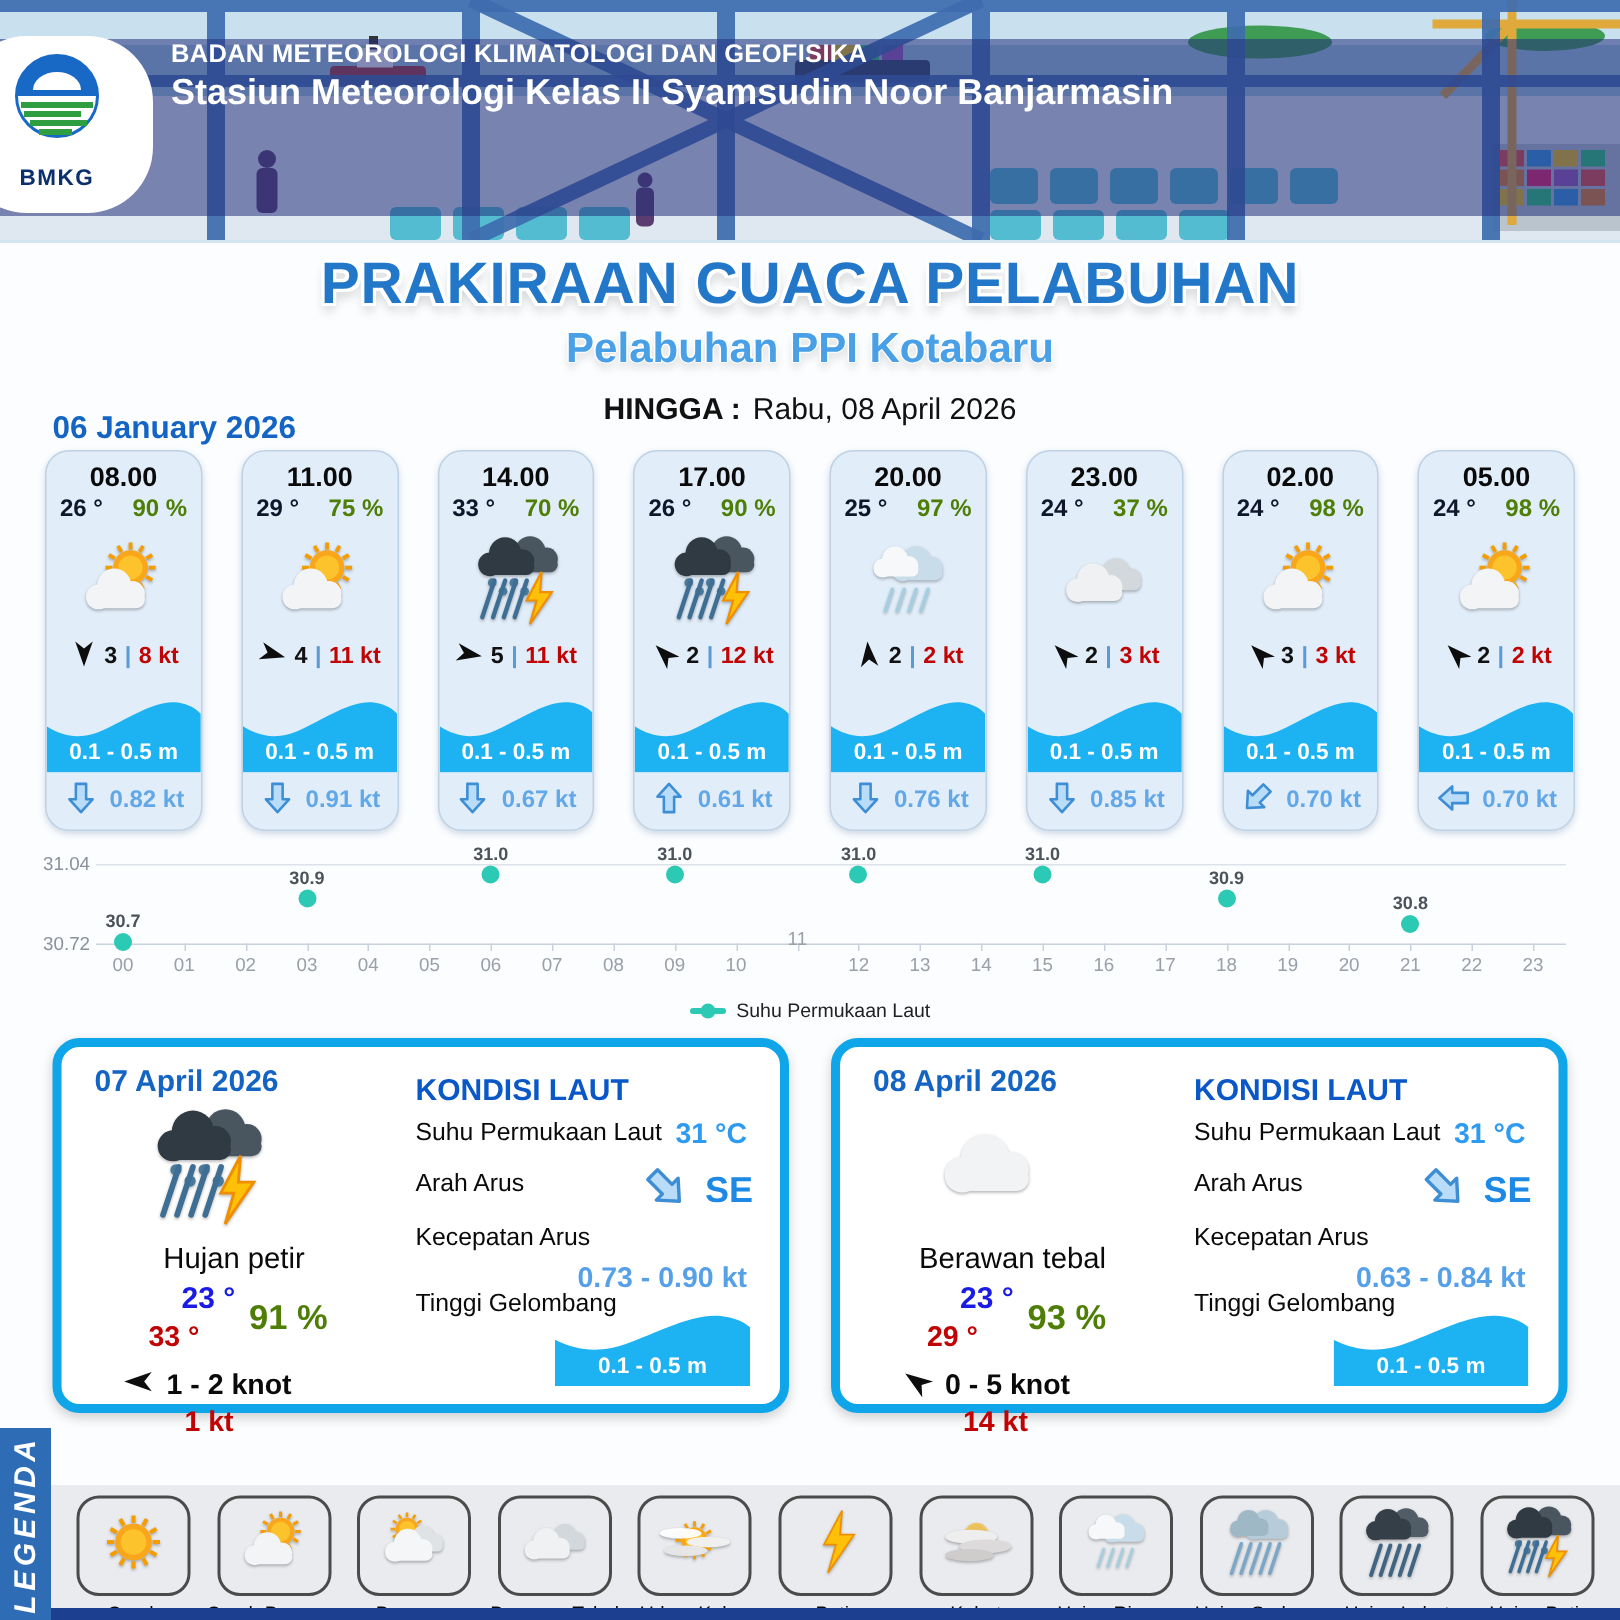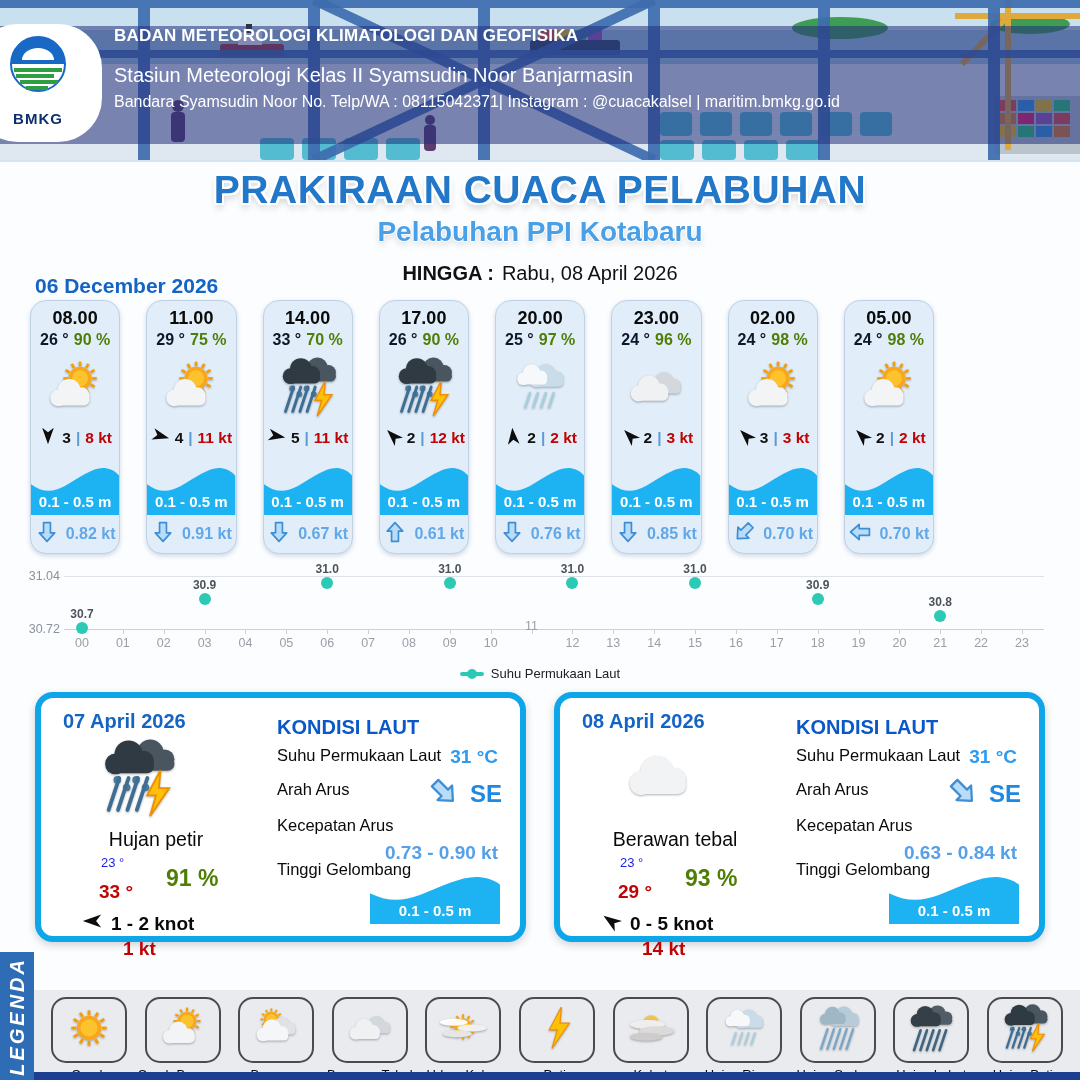--- a/index.html
+++ b/index.html
@@ -8,38 +8,38 @@
 
   
   .header{position:absolute;left:0;top:0;width:1080px;height:160px;overflow:hidden;border-bottom:2px solid #d3e4f2}
   .header .scene{position:absolute;inset:0}
   .logo{position:absolute;left:-26px;top:24px;width:128px;height:118px;z-index:3}
   .logo svg{width:100%;height:100%}
   .logo-label{position:absolute;left:34px;top:86px;width:60px;text-align:center;
               font-size:15px;font-weight:bold;color:#0c2f6e;letter-spacing:1px}
   .header-text{position:absolute;left:114px;top:26px;z-index:3;color:#fff}
   .h-org{font-size:17px;font-weight:bold;letter-spacing:.2px}
-  .h-station{font-size:20px;font-weight:normal;margin-top:18px}
+  .h-station{font-size:24px;font-weight:bold;margin-top:2px}
   .h-contact{font-size:16px;margin-top:6px}
 
   
   .title-wrap{position:absolute;left:0;top:168px;width:1080px;text-align:center}
   .main-title{font-size:39px;font-weight:800;color:#2277c8;letter-spacing:.5px;
     text-shadow:0 2px 0 #fff,0 -2px 0 #fff,2px 0 0 #fff,-2px 0 0 #fff,2px 2px 0 #fff,
       -2px -2px 0 #fff,2px -2px 0 #fff,-2px 2px 0 #fff,0 5px 7px rgba(0,0,0,.2)}
   .sub-title{font-size:28px;font-weight:800;color:#4aa0e6;margin-top:4px;
     text-shadow:0 1px 0 #fff,0 -1px 0 #fff,1px 0 0 #fff,-1px 0 0 #fff,0 4px 6px rgba(0,0,0,.15)}
   .validity{display:flex;justify-content:center;gap:110px;margin-top:14px;font-size:20px}
   .validity b{font-weight:bold}
   .validity span.v{font-weight:normal;margin-left:8px}
 
   .day-label{position:absolute;left:35px;top:274px;font-size:21px;font-weight:bold;color:#1464c4}
 
   
-  .cards{position:absolute;left:30px;top:300px;width:904px;height:254px;display:flex;gap:26px}
+  .cards{position:absolute;left:30px;top:300px;width:1020px;height:254px;display:flex;gap:26px}
   .card{flex:1;background:#e1edf9;border:1px solid #bfd2e4;border-radius:16px;overflow:hidden;
         display:flex;flex-direction:column;box-shadow:0 2px 4px rgba(80,110,150,.25)}
   .c-time{font-size:18px;font-weight:bold;text-align:center;margin-top:7px;color:#0a0a0a}
   .c-th{display:flex;justify-content:space-between;padding:2px 9px 0 9px;font-size:16px;font-weight:bold}
   .c-temp{color:#0f172a}.c-hum{color:#4e7e05}
   .c-icon{height:76px;display:flex;align-items:center;justify-content:center}
   .c-wind{display:flex;align-items:center;justify-content:center;gap:4px;font-size:15.5px;font-weight:bold;height:26px}
   .c-sep{color:#5b9bd5;font-weight:bold;padding:0 1px}
   .c-gust{color:#c00404}
   .wavebox{position:relative;overflow:hidden}
@@ -65,21 +65,21 @@
   .lmark{position:relative;width:24px;height:4px;border-radius:2px;background:#2cc9b4}
   .ldot{position:absolute;left:7px;top:-3px;width:10px;height:10px;border-radius:50%;background:#2cc9b4}
 
   
   .panels{position:absolute;left:35px;top:692px;width:1010px;height:250px;display:flex;gap:28px}
   .panel{flex:1;background:#fff;border:6px solid #0ea5e9;border-radius:18px;position:relative;
          box-shadow:0 3px 8px rgba(0,0,0,.18)}
   .p-date{position:absolute;left:22px;top:12px;font-size:20px;font-weight:bold;color:#1464c4}
   .p-icon{position:absolute;left:32px;top:32px;width:130px;height:96px;display:flex;align-items:center;justify-content:center}
   .p-cond{position:absolute;left:0;top:130px;width:230px;text-align:center;font-size:19.5px;color:#0a0a0a}
-  .p-tmin{position:absolute;left:60px;top:157px;font-size:13px;font-weight:normal;color:#1b1be8}
+  .p-tmin{position:absolute;left:80px;top:157px;font-size:20px;font-weight:bold;color:#1b1be8}
   .p-tmax{position:absolute;left:58px;top:183px;font-size:19px;font-weight:bold;color:#c00404}
   .p-hum{position:absolute;left:125px;top:167px;font-size:23px;font-weight:bold;color:#4e7e05}
   .p-wind{position:absolute;left:40px;top:212px;display:flex;align-items:center;gap:8px;
           font-size:19px;font-weight:bold;color:#0a0a0a}
   .p-gust{position:absolute;left:82px;top:240px;font-size:19px;font-weight:bold;color:#c00404}
   .p-sea{position:absolute;left:232px;top:0;right:16px;bottom:0}
   .p-sea-h{position:absolute;left:4px;top:18px;font-size:20px;font-weight:bold;color:#0a58c8}
   .p-lab{position:absolute;font-size:16.5px;color:#0a0a0a}
   .p-sst{position:absolute;right:6px;top:48px;font-size:19px;font-weight:bold;color:#2e9bf0}
   .p-arrow{position:absolute;right:44px;top:78px}
@@ -202,33 +202,32 @@
           <line x1="-12" y1="24" x2="10" y2="24"></line>
         </g>
       </g>
     </svg>
     <span class="logo-label">BMKG</span>
   </div>
 
   <div class="header-text">
     <div class="h-org">BADAN METEOROLOGI KLIMATOLOGI DAN GEOFISIKA</div>
     <div class="h-station">Stasiun Meteorologi Kelas II Syamsudin Noor Banjarmasin</div>
-    <div class="h-contact">Bandara Syamsudin Noor No. Telp/WA : 08115042371| Instagram : @cuacakalsel | maritim.bmkg.go.id</div>
   </div>
 </div>
 
 <div class="title-wrap">
   <div class="main-title">PRAKIRAAN CUACA PELABUHAN</div>
   <div class="sub-title">Pelabuhan PPI Kotabaru</div>
   <div class="validity">
     <div><b>HINGGA :</b><span class="v">Rabu, 08 April 2026</span></div>
   </div>
 </div>
 
-<div class="day-label">06 December 2026</div>
+<div class="day-label">06 January 2026</div>
 
 <div class="cards" id="cards-row">
     <div class="card">
       <div class="c-time">08.00</div>
       <div class="c-th">
         <span class="c-temp">26 °</span>
         <span class="c-hum">90 %</span>
       </div>
       <div class="c-icon">
         <svg class="icon-shadow" viewBox="0 0 100 100" width="86" height="72" preserveAspectRatio="xMidYMid meet">
@@ -474,21 +473,21 @@
         <span><svg width="24" height="24" viewBox="-14 -14 28 28">
             <path d="M0,-11 L9,-1 L4,-1 L4,11 L-4,11 L-4,-1 L-9,-1 Z" fill="#b9ddf8" stroke="#3e8ed6" stroke-width="2" stroke-linejoin="round" transform="rotate(180)"></path>
           </svg></span>
         <span>0.76 kt</span>
       </div>
     </div>
     <div class="card">
       <div class="c-time">23.00</div>
       <div class="c-th">
         <span class="c-temp">24 °</span>
-        <span class="c-hum">96 %</span>
+        <span class="c-hum">37 %</span>
       </div>
       <div class="c-icon">
         <svg class="icon-shadow" viewBox="0 0 100 100" width="86" height="72" preserveAspectRatio="xMidYMid meet">
           <g fill="#d3d8dc">
             <circle cx="49.4" cy="50.55" r="9.35"></circle>
             <circle cx="61.3" cy="42.05" r="12.75"></circle>
             <circle cx="74.9" cy="48" r="9.35"></circle>
             <rect x="40.900000000000006" y="46.3" width="43.35" height="12.75" rx="6.375"></rect>
           </g>
           <g fill="#eff1f2">

